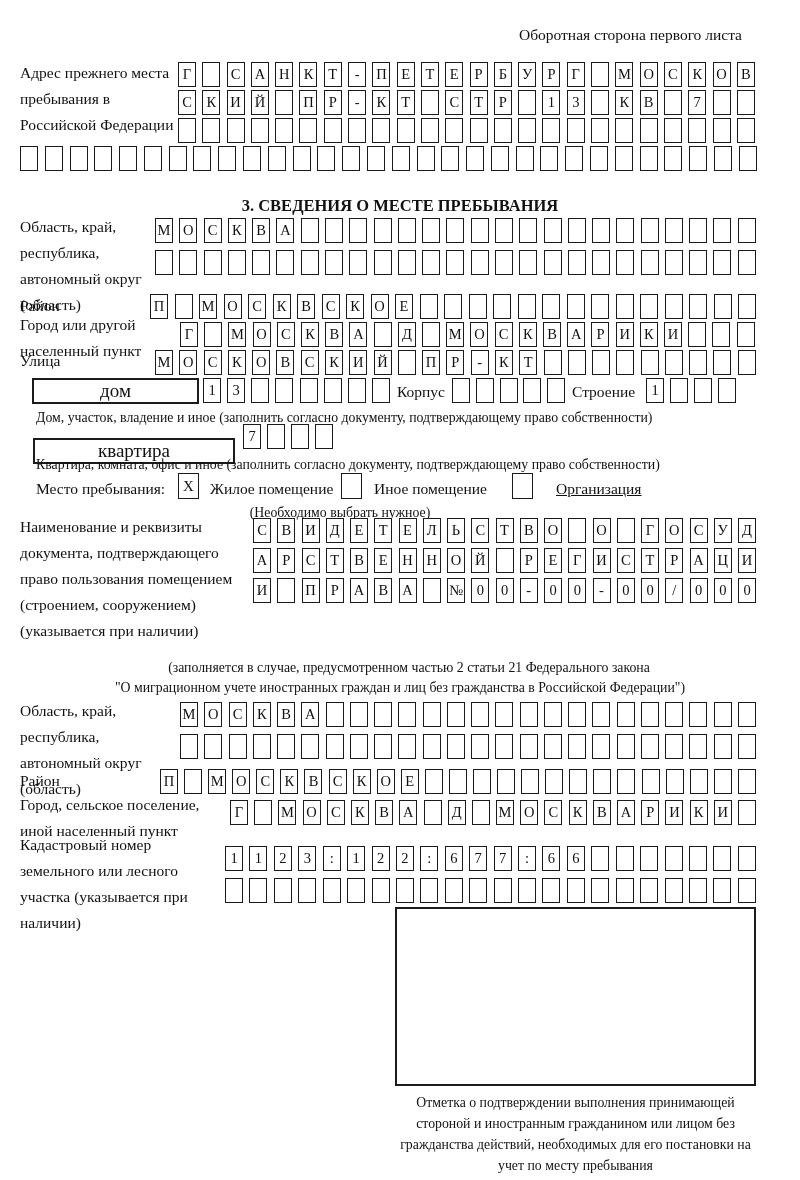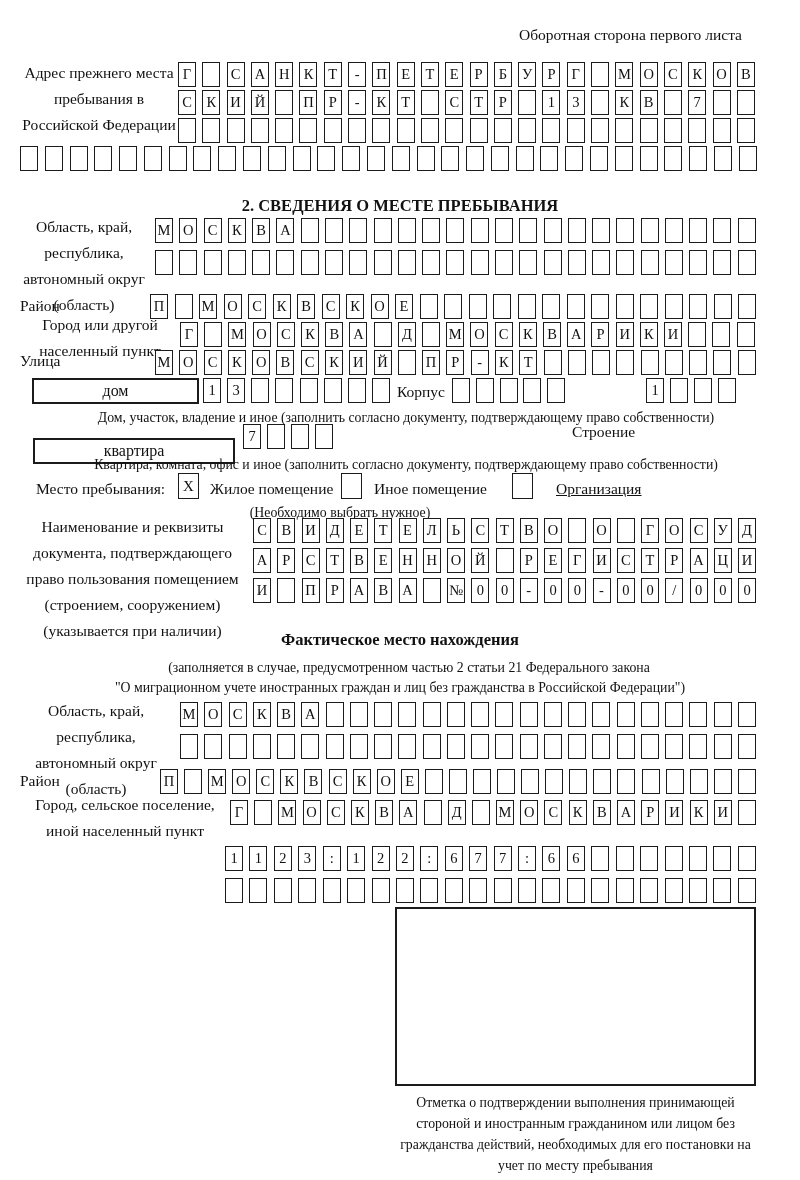--- a/index.html
+++ b/index.html
@@ -1,34 +1,34 @@
 <!DOCTYPE html>
 <html><head>
 <meta charset="utf-8">
 <style>
   html,body{margin:0;padding:0;background:#fff;}
   .page{
     position:relative;width:800px;height:1180px;background:#fff;
     font-family:"Liberation Serif","DejaVu Serif",serif;color:#111;
     overflow:hidden;
   }
-  .abs{position:absolute;text-align:center;}
+  .abs{position:absolute;}
   .lbl{font-size:15.5px;line-height:26px;}
   .small{font-size:13.8px;line-height:20px;}
   .title{font-size:16.5px;font-weight:bold;text-align:center;width:100%;}
   .center{text-align:center;}
   .grid{display:flex;justify-content:space-between;}
   .cell{
     width:18px;height:25px;box-sizing:border-box;flex:0 0 18px;
     border:1.6px solid #1b1b1b;display:flex;align-items:center;justify-content:center;
     font-size:14.5px;background:#fff;
   }
   .fieldbox{
     box-sizing:border-box;border:2px solid #1b1b1b;display:flex;
-    align-items:center;justify-content:center;font-size:16px;background:#fff;
+    align-items:center;justify-content:center;font-size:19px;background:#fff;
   }
   .checkbox{
     width:21px;height:26px;box-sizing:border-box;border:1.8px solid #1b1b1b;
     display:flex;align-items:center;justify-content:center;font-size:15px;background:#fff;
   }
   .stampbox{box-sizing:border-box;border:2px solid #1b1b1b;background:#fff;}
 </style>
 </head>
 <body>
 
@@ -141,21 +141,21 @@
       <span class="cell"></span>
       <span class="cell"></span>
       <span class="cell"></span>
       <span class="cell"></span>
       <span class="cell"></span>
       <span class="cell"></span>
       <span class="cell"></span>
       <span class="cell"></span>
     </div>
 
-  <div class="abs title" style="left:0;top:196px;">2. СВЕДЕНИЯ О МЕСТЕ ПРЕБЫВАНИЯ</div>
+  <div class="abs title" style="left:0;top:196px;">3. СВЕДЕНИЯ О МЕСТЕ ПРЕБЫВАНИЯ</div>
 
   <div class="abs lbl" style="left:20px;top:214px;width:128px;">Область, край, республика, автономный округ (область)</div>
   <div class="abs grid" style="left:155px;top:218px;width:601px;">
       <span class="cell">М</span>
       <span class="cell">О</span>
       <span class="cell">С</span>
       <span class="cell">К</span>
       <span class="cell">В</span>
       <span class="cell">А</span>
       <span class="cell"></span>
@@ -304,21 +304,21 @@
       <span class="cell"></span>
     </div>
   <div class="abs lbl" style="left:397px;top:379px;">Корпус</div>
   <div class="abs grid" style="left:452px;top:378px;width:113px;">
       <span class="cell"></span>
       <span class="cell"></span>
       <span class="cell"></span>
       <span class="cell"></span>
       <span class="cell"></span>
     </div>
-  <div class="abs lbl" style="left:572px;top:379px;margin-top:40px;">Строение</div>
+  <div class="abs lbl" style="left:572px;top:379px;">Строение</div>
   <div class="abs grid" style="left:646px;top:378px;width:90px;">
       <span class="cell">1</span>
       <span class="cell"></span>
       <span class="cell"></span>
       <span class="cell"></span>
     </div>
   <div class="abs small" style="left:36px;top:408px;width:740px;">Дом, участок, владение и иное (заполнить согласно документу, подтверждающему право собственности)</div>
 
   <div class="abs fieldbox" style="left:33px;top:438px;width:202px;height:26px;">квартира</div>
   <div class="abs grid" style="left:243px;top:424px;width:90px;">
@@ -402,21 +402,20 @@
       <span class="cell">0</span>
       <span class="cell">-</span>
       <span class="cell">0</span>
       <span class="cell">0</span>
       <span class="cell">/</span>
       <span class="cell">0</span>
       <span class="cell">0</span>
       <span class="cell">0</span>
     </div>
 
-  <div class="abs title" style="left:0;top:630px;">Фактическое место нахождения</div>
   <div class="abs small center" style="left:0;top:658px;width:800px;padding-left:9px;">(заполняется в случае, предусмотренном частью 2 статьи 21 Федерального закона</div>
   <div class="abs small center" style="left:0;top:678px;width:800px;">"О миграционном учете иностранных граждан и лиц без гражданства в Российской Федерации")</div>
 
   <div class="abs lbl" style="left:20px;top:698px;width:152px;">Область, край, республика, автономный округ (область)</div>
   <div class="abs grid" style="left:180px;top:702px;width:576px;">
       <span class="cell">М</span>
       <span class="cell">О</span>
       <span class="cell">С</span>
       <span class="cell">К</span>
       <span class="cell">В</span>
@@ -515,20 +514,21 @@
       <span class="cell">К</span>
       <span class="cell">В</span>
       <span class="cell">А</span>
       <span class="cell">Р</span>
       <span class="cell">И</span>
       <span class="cell">К</span>
       <span class="cell">И</span>
       <span class="cell"></span>
     </div>
 
+  <div class="abs lbl" style="left:20px;top:832px;width:200px;">Кадастровый номер земельного или лесного участка (указывается при наличии)</div>
   <div class="abs grid" style="left:225px;top:846px;width:531px;">
       <span class="cell">1</span>
       <span class="cell">1</span>
       <span class="cell">2</span>
       <span class="cell">3</span>
       <span class="cell">:</span>
       <span class="cell">1</span>
       <span class="cell">2</span>
       <span class="cell">2</span>
       <span class="cell">:</span>

